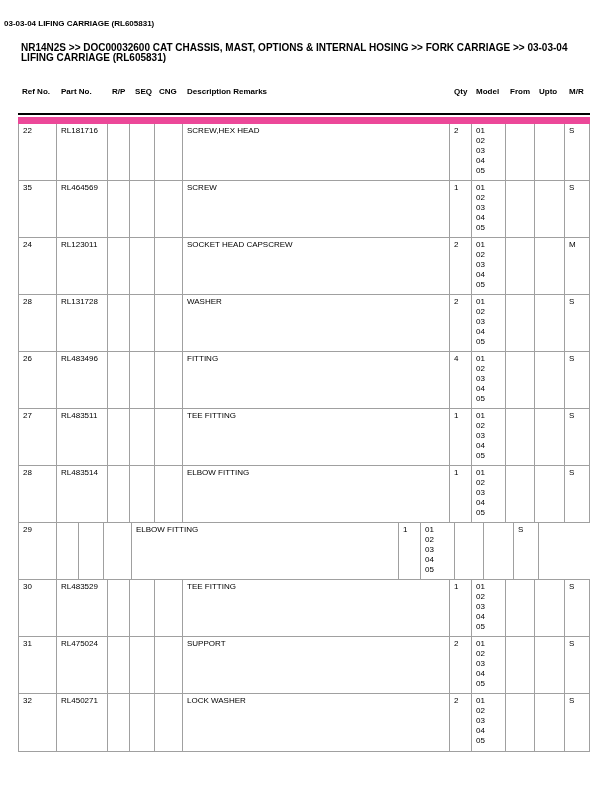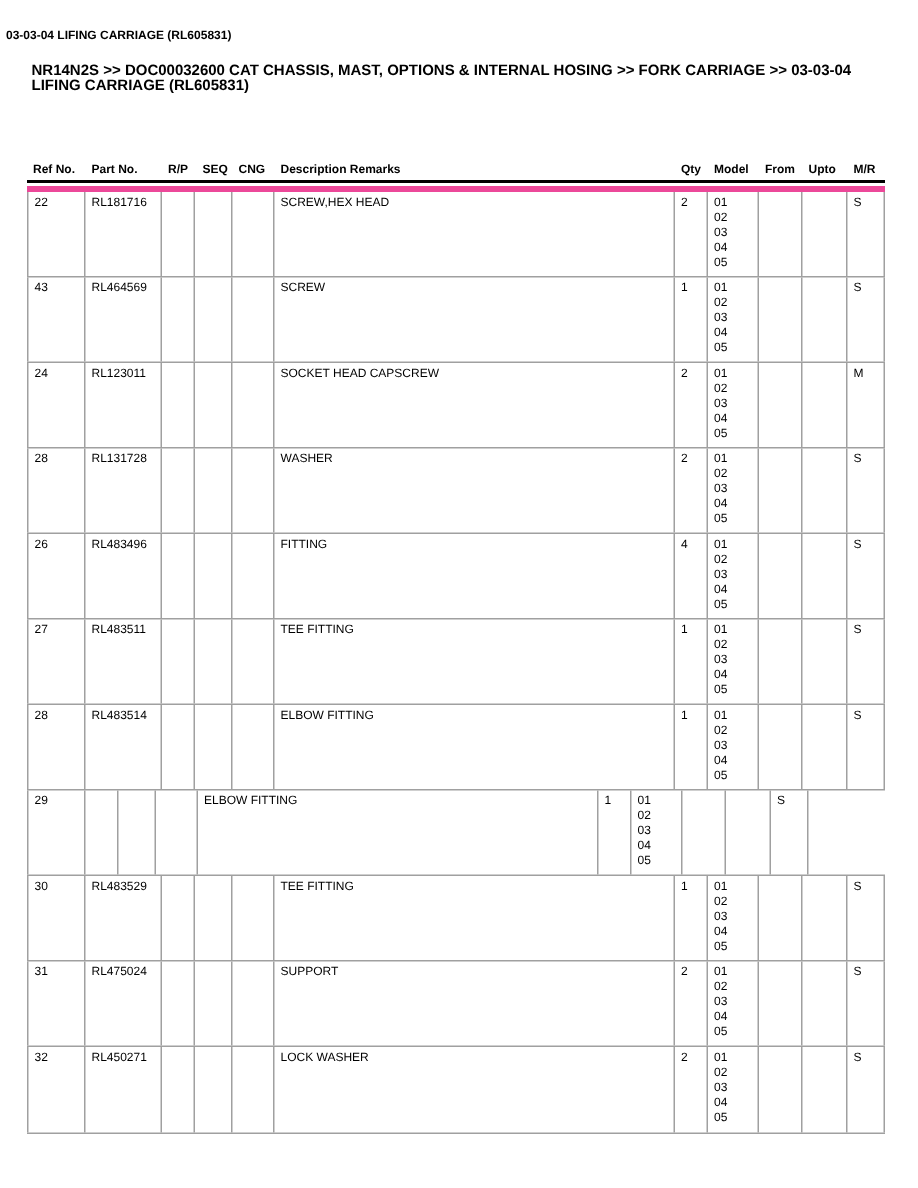--- a/index.html
+++ b/index.html
@@ -23,24 +23,24 @@
   }
   .table {
     position: absolute; left: 18px; top: 85px;
     width: 572px;
   }
   .thead {
     display: flex;
     border-bottom: 2.7px solid #000000;
     font-weight: bold;
   }
-  .thead .cell { border: none; padding-bottom: 2px; margin-top: 21px; }
+  .thead .cell { border: none; padding-bottom: 16px; }
   .tbody {
     margin-top: 1.5px;
-    border-top: 4px solid #ec4899;
+    border-top: 7px solid #ec4899;
   }
   .row {
     display: flex;
     height: 57.1px;
     box-sizing: border-box;
     border-bottom: 1px solid #a0a0a0;
   }
   .cell {
     flex: 0 0 auto;
     box-sizing: border-box;
@@ -98,21 +98,21 @@
 02
 03
 04
 05</div>
     <div class="cell c8"></div>
     <div class="cell c9"></div>
     <div class="cell c10">S</div>
   </div>
 
   <div class="row">
-    <div class="cell c0">43</div>
+    <div class="cell c0">35</div>
     <div class="cell c1">RL464569</div>
     <div class="cell c2"></div>
     <div class="cell c3"></div>
     <div class="cell c4"></div>
     <div class="cell c5">SCREW</div>
     <div class="cell c6">1</div>
     <div class="cell c7 model">01
 02
 03
 04

